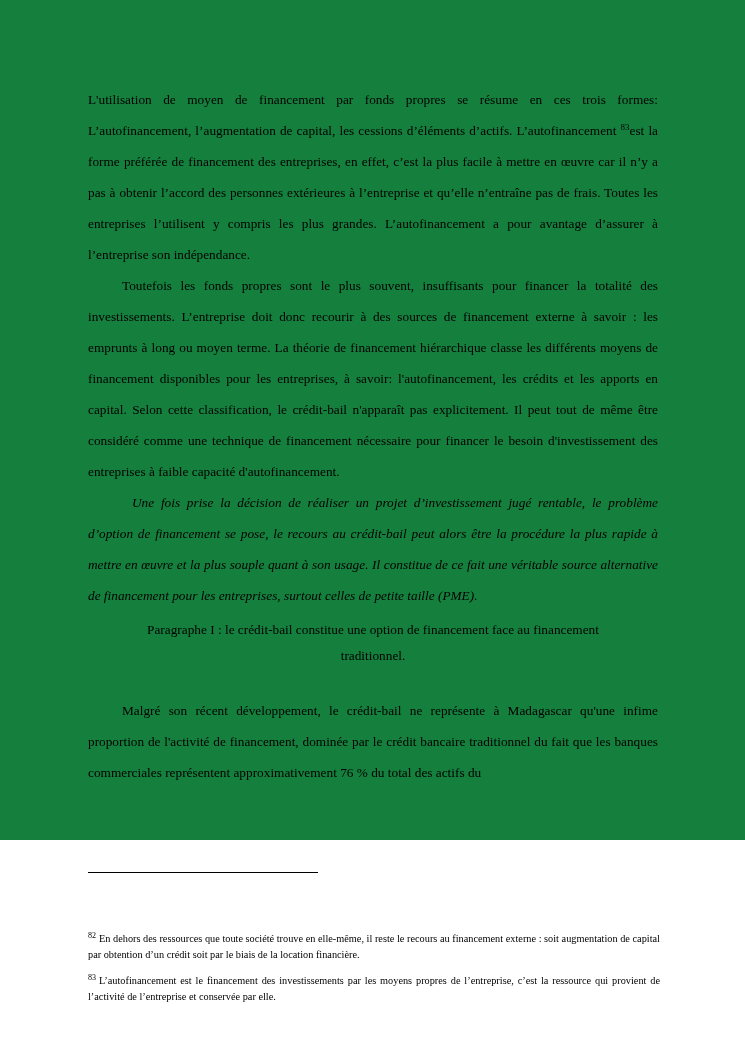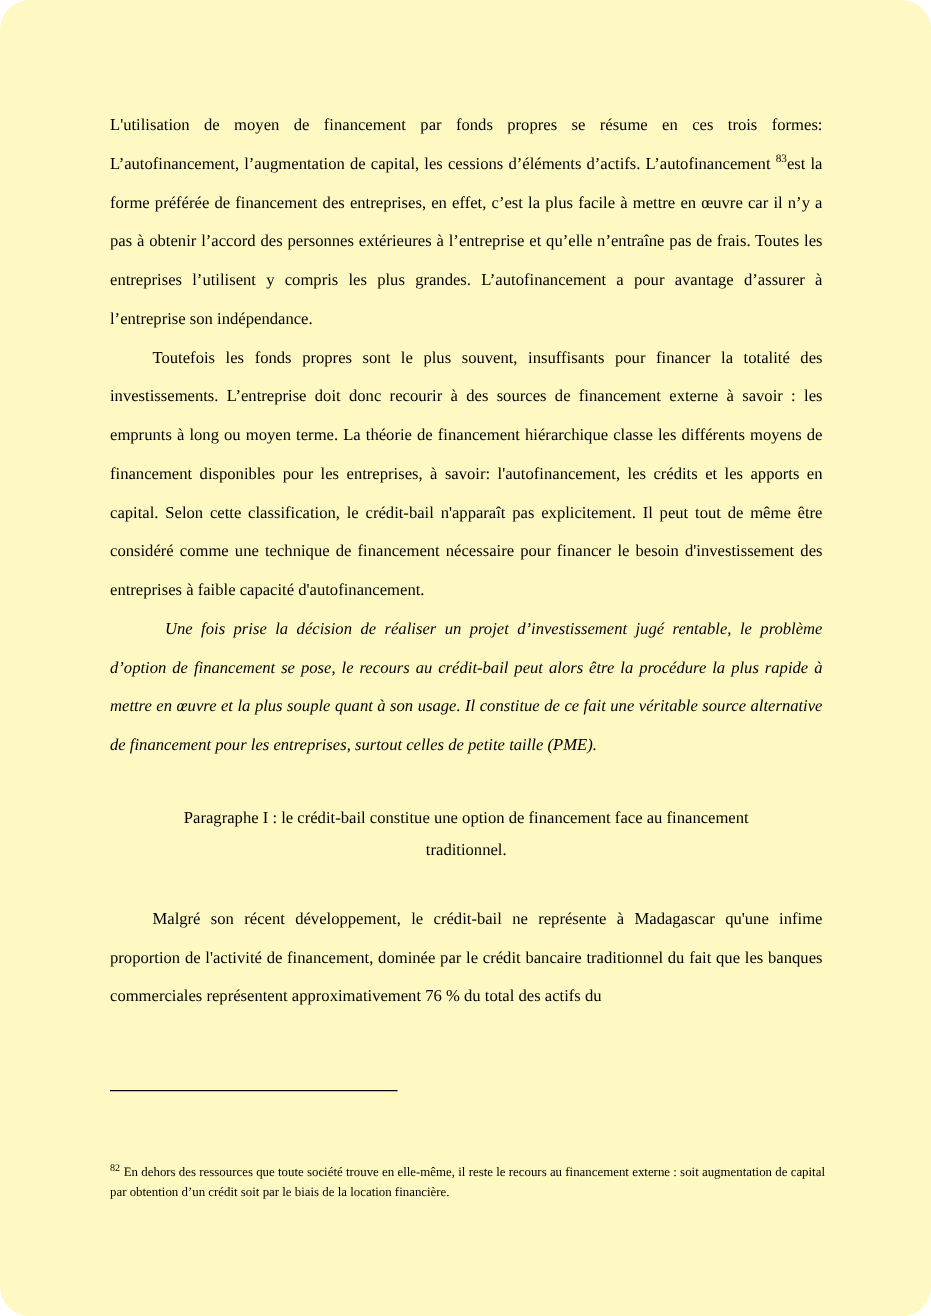--- a/index.html
+++ b/index.html
@@ -13,23 +13,22 @@
     font-family: "Liberation Serif", serif;
     color: #000000;
     position: relative;
     overflow: hidden;
   }
   .page {
     position: absolute;
     left: 0;
     top: 0;
     width: 745px;
-    height: 1053px;
-    background: #fef9c3;
-    border-radius: 24px;
+    height: 840px;
+    background: #15803d;
   }
   .content {
     position: absolute;
     left: 88px;
     top: 84px;
     width: 570px;
   }
   p.body-par {
     margin: 0 0 0 0;
     font-size: 13.3px;
@@ -47,21 +46,21 @@
   .indent-wide {
     text-indent: 44px;
     font-style: italic;
   }
   sup.fn {
     font-size: 9px;
     vertical-align: super;
     line-height: 0;
   }
   .heading {
-    margin: 30px 0 0 0;
+    margin: 6px 0 0 0;
     font-size: 13.3px;
     line-height: 26px;
     text-align: center;
     padding: 0 30px;
   }
   .gap-after-heading {
     height: 26px;
   }
   .footnote-sep {
     position: absolute;
@@ -117,16 +116,17 @@
 
 
     <p class="body-par indent">Malgré son récent développement, le crédit-bail ne représente à Madagascar qu'une infime proportion de l'activité de financement, dominée par le crédit bancaire traditionnel du fait que les banques commerciales représentent approximativement 76 % du total des actifs du</p>
 
   </div>
 
   <div class="footnote-sep"></div>
 
   <div class="footnotes">
     <div class="footnote"><sup>82</sup><span>En dehors des ressources que toute société trouve en elle-même, il reste le recours au financement externe : soit augmentation de capital par obtention d’un crédit soit par le biais de la location financière.</span></div>
+    <div class="footnote"><sup>83</sup><span>L’autofinancement est le financement des investissements par les moyens propres de l’entreprise, c’est la ressource qui provient de l’activité de l’entreprise et conservée par elle.</span></div>
   </div>
 
 
 </div>
 
 </body></html>

